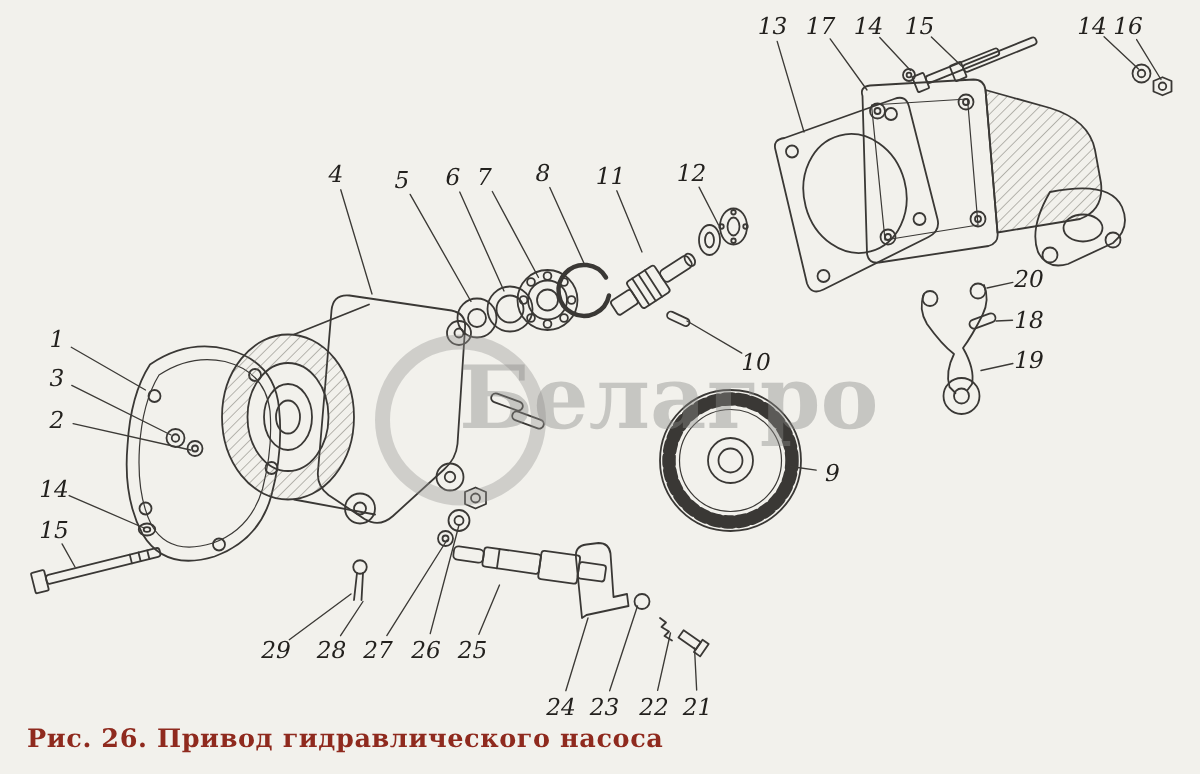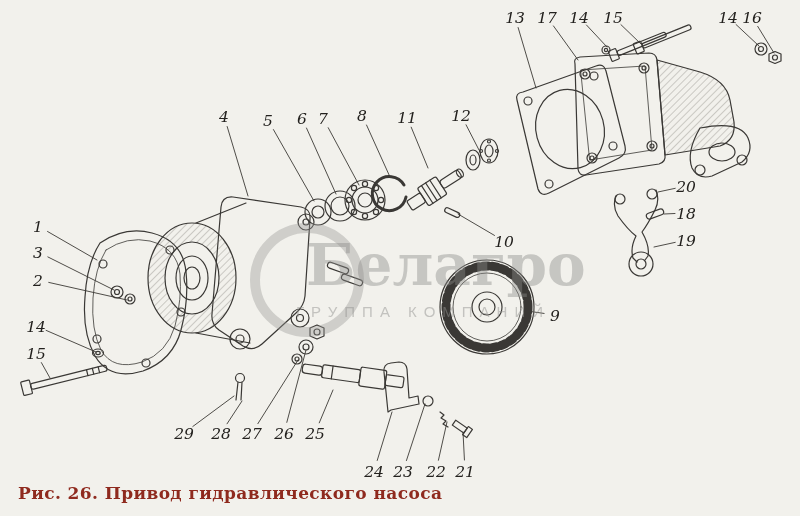--- a/index.html
+++ b/index.html
@@ -311,18 +311,17 @@
           <text x="436" y="476.5" text-anchor="middle" class="part-label">22</text>
           <line x1="464.43663772829524" y1="460.0144357017575" x2="463" y2="432" class="leader"></line>
           <text x="465" y="476.5" text-anchor="middle" class="part-label">21</text>
         </g>
     </g>
   </svg>
 
   <div class="watermark">
     <div class="wm-circle"></div>
     <div class="wm-title">Белагро</div>
-    <div class="wm-sub">ГРУППА КОМПАНИЙ</div>
   </div>
 
   <div class="caption" style="color: rgb(143, 42, 30);">Рис. 26. Привод гидравлического насоса</div>
 
 </div>
 
 </body></html>

